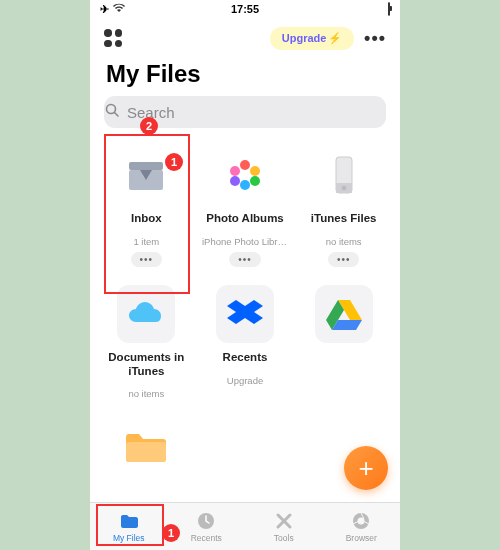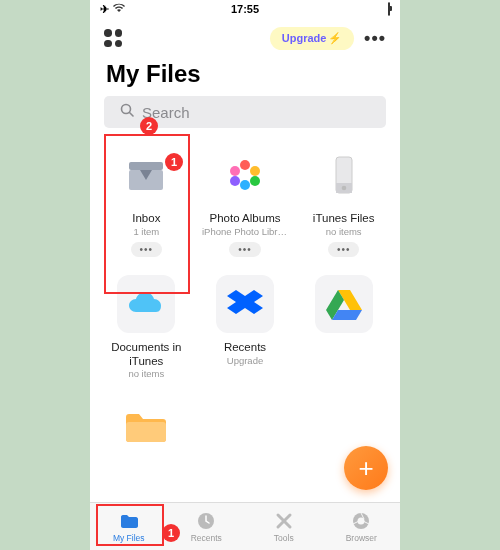--- a/index.html
+++ b/index.html
@@ -9,28 +9,28 @@
 .status-left{display:flex;gap:4px;align-items:center}
 .status-center{position:absolute;left:50%;transform:translateX(-50%)}
 .status-right{display:flex;align-items:center}
 .top-bar{height:40px;display:flex;align-items:center;justify-content:space-between;padding:0 14px}
 .app-icon{width:18px;height:18px;display:grid;grid-template-columns:1fr 1fr;grid-template-rows:1fr 1fr;gap:3px}
 .app-icon span{background:#333;border-radius:50%}
 .top-right{display:flex;align-items:center;gap:10px}
 .upgrade{background:#fef9c3;color:#6b5fff;padding:5px 12px;border-radius:14px;font-size:11px;font-weight:600;display:flex;align-items:center;gap:2px}
 .more-icon{font-size:18px;font-weight:bold;letter-spacing:1px;color:#333}
 .title{font-size:24px;font-weight:700;padding:2px 16px 8px}
-.search{margin:0 14px 12px;background:#ebebed;border-radius:5px;padding:7px 16px;display:flex;align-items:center;gap:7px}
+.search{margin:0 14px 12px;background:#ebebed;border-radius:11px;padding:7px 1px;display:flex;align-items:center;gap:7px}
 .search-icon{color:#8a8a8e;font-size:15px}
 .search-text{color:#8a8a8e;font-size:15px}
 .grid{display:grid;grid-template-columns:repeat(3,1fr);gap:6px;padding:0 10px}
 .tile{display:flex;flex-direction:column;align-items:center;padding:6px 0;position:relative}
 .tile-icon{width:58px;height:58px;border-radius:12px;display:flex;align-items:center;justify-content:center;margin-bottom:8px;background:#fff}
-.tile-label{font-size:11.5px;font-weight:400;text-align:center;line-height:1.2;color:#222}
-.tile-sub{font-size:9.5px;color:#999;text-align:right;margin-top:0;max-width:86px;overflow:hidden;white-space:nowrap;text-overflow:ellipsis}
+.tile-label{font-size:11.5px;font-weight:700;text-align:center;line-height:1.2;color:#222}
+.tile-sub{font-size:9.5px;color:#999;text-align:right;margin-top:10px;max-width:86px;overflow:hidden;white-space:nowrap;text-overflow:ellipsis}
 .tile-more{margin-top:5px;background:#efefef;border-radius:9px;padding:2px 9px;font-size:10px;letter-spacing:1px;color:#666}
 .annot{position:absolute;border:2px solid #f43131;pointer-events:none}
 .annot-num{position:absolute;width:18px;height:18px;background:#f43131;color:#fff;border-radius:50%;display:flex;align-items:center;justify-content:center;font-size:11px;font-weight:700}
 .fab{position:absolute;right:12px;bottom:60px;width:44px;height:44px;background:linear-gradient(135deg,#ff9a3d,#ff7a1a);border-radius:50%;display:flex;align-items:center;justify-content:center;color:#fff;font-size:26px;box-shadow:0 3px 9px rgba(255,122,26,.4)}
 .tab-bar{position:absolute;bottom:0;left:0;right:0;height:48px;background:#f7f7f7;border-top:1px solid #ddd;display:flex}
 .tab{flex:1;display:flex;flex-direction:column;align-items:center;justify-content:center;gap:2px}
 .tab-icon{width:20px;height:20px;display:flex;align-items:center;justify-content:center}
 .tab-label{font-size:8.5px;color:#999}
 .tab.active .tab-label{color:#2a7de1}
 .battery{width:22px;height:11px;border:1px solid #333;border-radius:2px;position:relative;background:linear-gradient(90deg,#3dd65f 70%,transparent 70%)}

